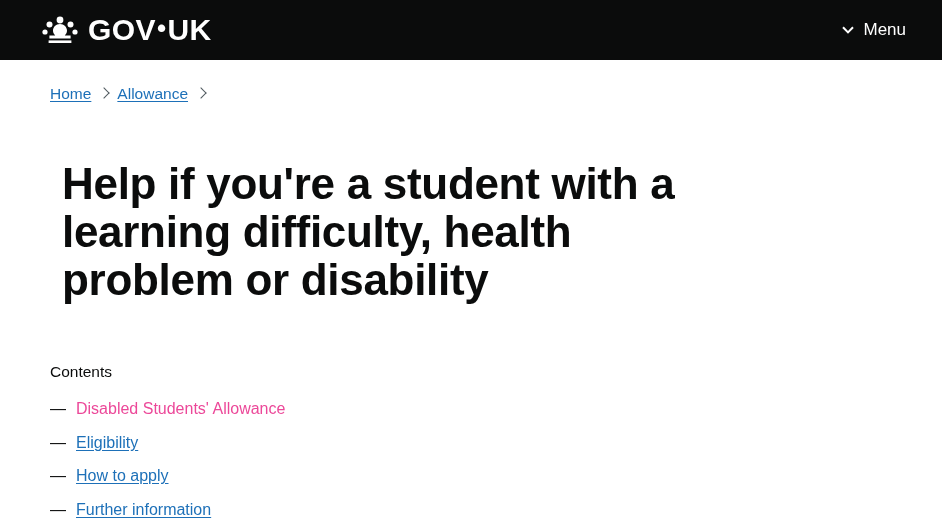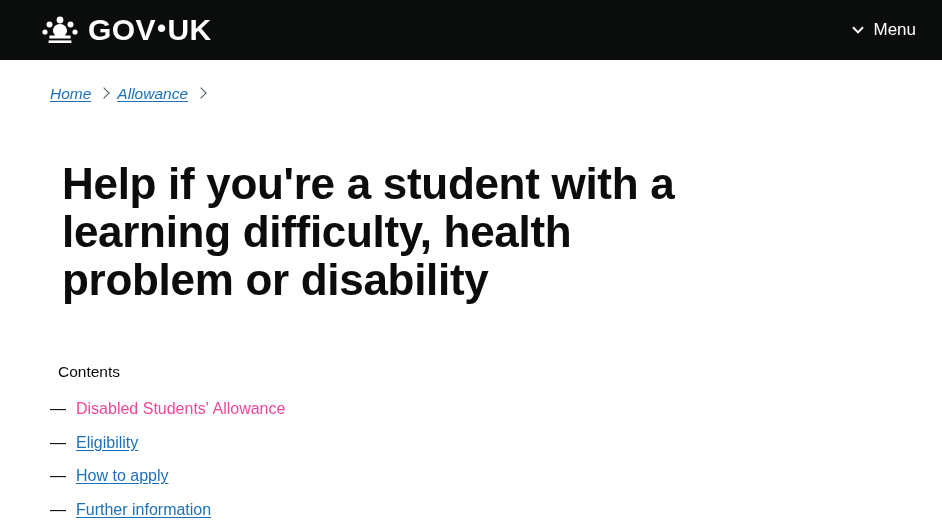--- a/index.html
+++ b/index.html
@@ -17,21 +17,21 @@
   }
 
   
   .gov-header {
     background: #0b0c0c;
     height: 60px;
     width: 100%;
     display: flex;
     align-items: center;
     justify-content: space-between;
-    padding: 0 24px 0 42px;
+    padding: 0 34px 0 42px;
   }
   .brand {
     display: flex;
     align-items: center;
     gap: 10px;
     text-decoration: none;
   }
   .crown {
     display: block;
     width: 36px;
@@ -77,21 +77,20 @@
     display: flex;
     align-items: center;
     flex-wrap: wrap;
     font-size: 15.5px;
     line-height: 1.3;
   }
   .breadcrumbs a {
     color: #1d70b8;
     text-decoration: underline;
     text-underline-offset: 2px;
-    font-style: italic;
   }
   .crumb-sep {
     display: inline-block;
     margin: 0 9px;
     width: 8px;
     height: 8px;
     border-right: 1.6px solid #505a5f;
     border-bottom: 1.6px solid #505a5f;
     transform: rotate(-45deg);
     position: relative;
@@ -111,21 +110,21 @@
     max-width: 640px;
   }
 
   .contents-block {
     margin-top: 58px;
     max-width: 620px;
   }
   .contents-heading {
     font-size: 15.5px;
     line-height: 1.3;
-    margin: 0 0 16px 8px;
+    margin: 0 0 16px 0;
     font-weight: normal;
     color: #0b0c0c;
   }
   ul.contents-list {
     list-style: none;
     margin: 0;
     padding: 0;
   }
   ul.contents-list li {
     display: flex;

